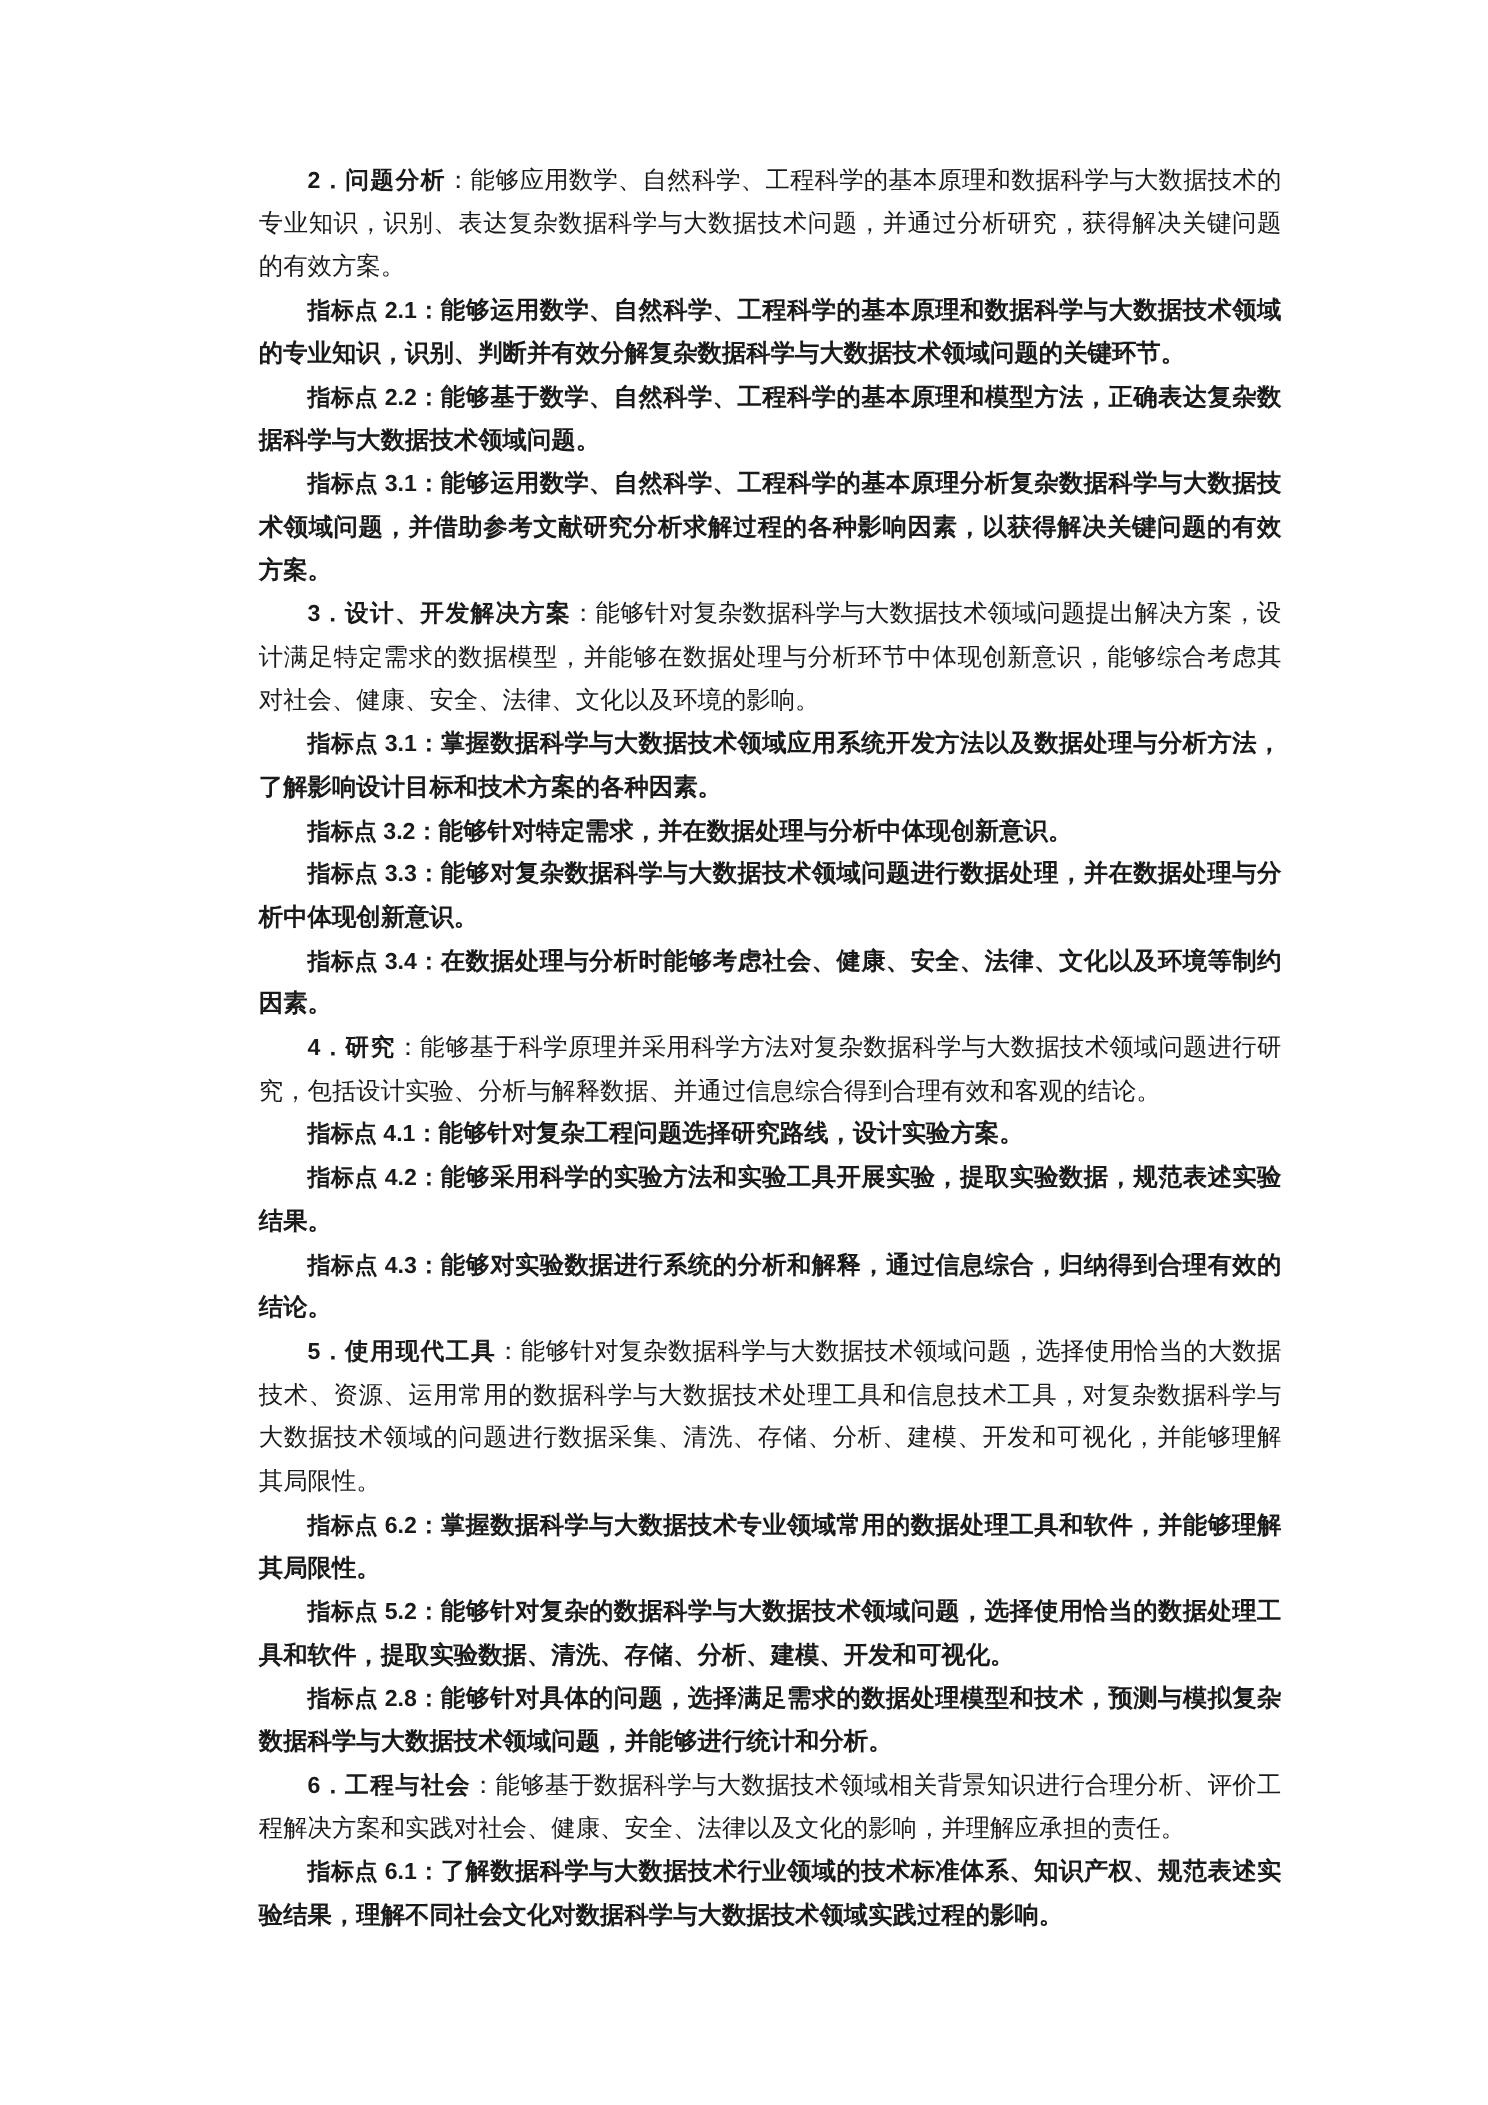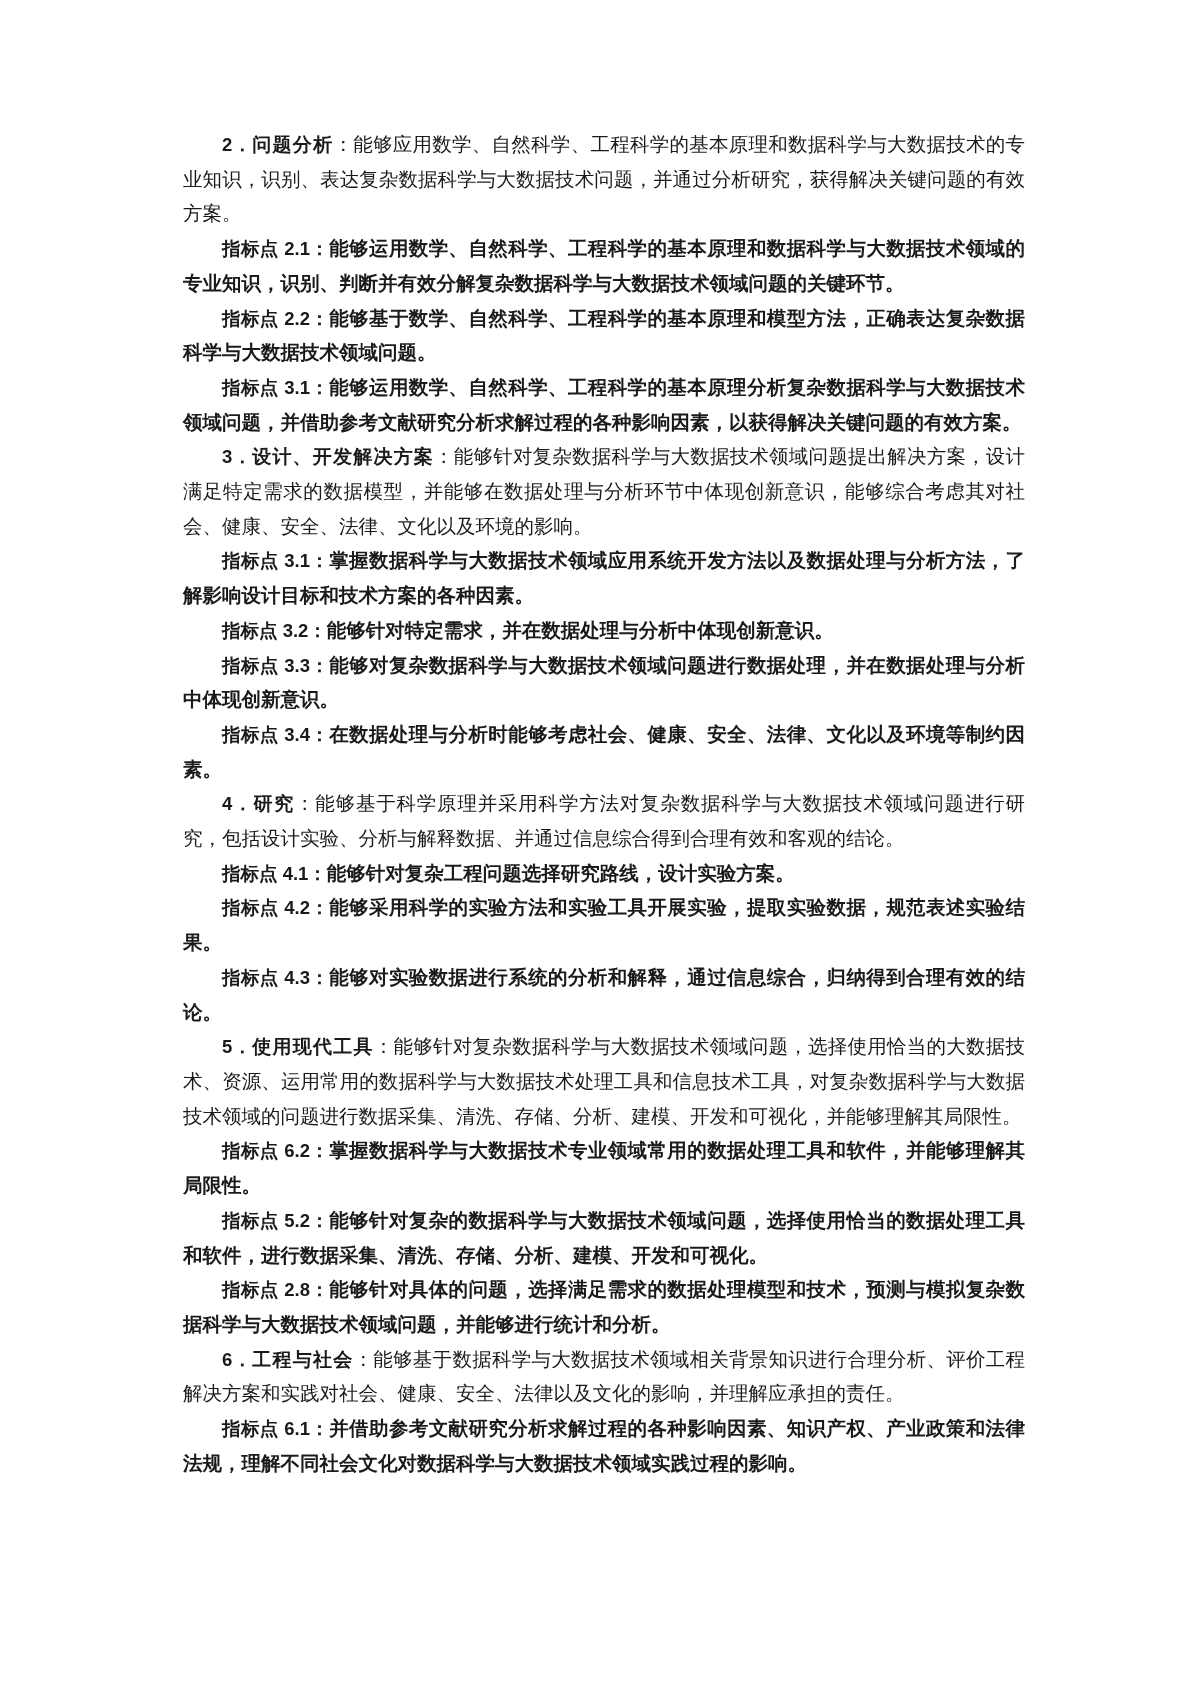--- a/index.html
+++ b/index.html
@@ -19,20 +19,21 @@
     box-sizing: border-box;
     padding: 128px 165px 60px 183px;
     overflow: hidden;
   }
   .doc-body {
     font-size: 19.5px;
     line-height: 1.78;
     color: #1a1a1a;
     text-align: justify;
     text-justify: inter-ideograph;
+    margin-left: 24px;
   }
   .para {
     margin: 0;
     padding: 0;
     text-indent: 2em;
     font-size: 19.5px;
     line-height: 1.78;
   }
   .para.item-head {
     text-indent: 2em;
@@ -78,20 +79,20 @@
     <p class="para sub"><span class="idx">指标点 3.3：</span><span>能够对复杂数据科学与大数据技术领域问题进行数据处理，并在数据处理与分析中体现创新意识。</span></p>
     <p class="para sub"><span class="idx">指标点 3.4：</span><span>在数据处理与分析时能够考虑社会、健康、安全、法律、文化以及环境等制约因素。</span></p>
 
     <p class="para item-head"><span class="num">4．</span><span class="title-bold">研究</span><span class="sep">：</span><span>能够基于科学原理并采用科学方法对复杂数据科学与大数据技术领域问题进行研究，包括设计实验、分析与解释数据、并通过信息综合得到合理有效和客观的结论。</span></p>
     <p class="para sub"><span class="idx">指标点 4.1：</span><span>能够针对复杂工程问题选择研究路线，设计实验方案。</span></p>
     <p class="para sub"><span class="idx">指标点 4.2：</span><span>能够采用科学的实验方法和实验工具开展实验，提取实验数据，规范表述实验结果。</span></p>
     <p class="para sub"><span class="idx">指标点 4.3：</span><span>能够对实验数据进行系统的分析和解释，通过信息综合，归纳得到合理有效的结论。</span></p>
 
     <p class="para item-head"><span class="num">5．</span><span class="title-bold">使用现代工具</span><span class="sep">：</span><span>能够针对复杂数据科学与大数据技术领域问题，选择使用恰当的大数据技术、资源、运用常用的数据科学与大数据技术处理工具和信息技术工具，对复杂数据科学与大数据技术领域的问题进行数据采集、清洗、存储、分析、建模、开发和可视化，并能够理解其局限性。</span></p>
     <p class="para sub"><span class="idx">指标点 6.2：</span><span>掌握数据科学与大数据技术专业领域常用的数据处理工具和软件，并能够理解其局限性。</span></p>
-    <p class="para sub"><span class="idx">指标点 5.2：</span><span>能够针对复杂的数据科学与大数据技术领域问题，选择使用恰当的数据处理工具和软件，进行数据采集、清洗、存储、分析、建模、开发和可视化。</span></p>
+    <p class="para sub"><span class="idx">指标点 5.2：</span><span>能够针对复杂的数据科学与大数据技术领域问题，选择使用恰当的数据处理工具和软件，提取实验数据、清洗、存储、分析、建模、开发和可视化。</span></p>
     <p class="para sub"><span class="idx">指标点 2.8：</span><span>能够针对具体的问题，选择满足需求的数据处理模型和技术，预测与模拟复杂数据科学与大数据技术领域问题，并能够进行统计和分析。</span></p>
 
     <p class="para item-head"><span class="num">6．</span><span class="title-bold">工程与社会</span><span class="sep">：</span><span>能够基于数据科学与大数据技术领域相关背景知识进行合理分析、评价工程解决方案和实践对社会、健康、安全、法律以及文化的影响，并理解应承担的责任。</span></p>
-    <p class="para sub"><span class="idx">指标点 6.1：</span><span>并借助参考文献研究分析求解过程的各种影响因素、知识产权、产业政策和法律法规，理解不同社会文化对数据科学与大数据技术领域实践过程的影响。</span></p>
+    <p class="para sub"><span class="idx">指标点 6.1：</span><span>了解数据科学与大数据技术行业领域的技术标准体系、知识产权、规范表述实验结果，理解不同社会文化对数据科学与大数据技术领域实践过程的影响。</span></p>
 
   </div>
 </div>
 
 </body></html>

